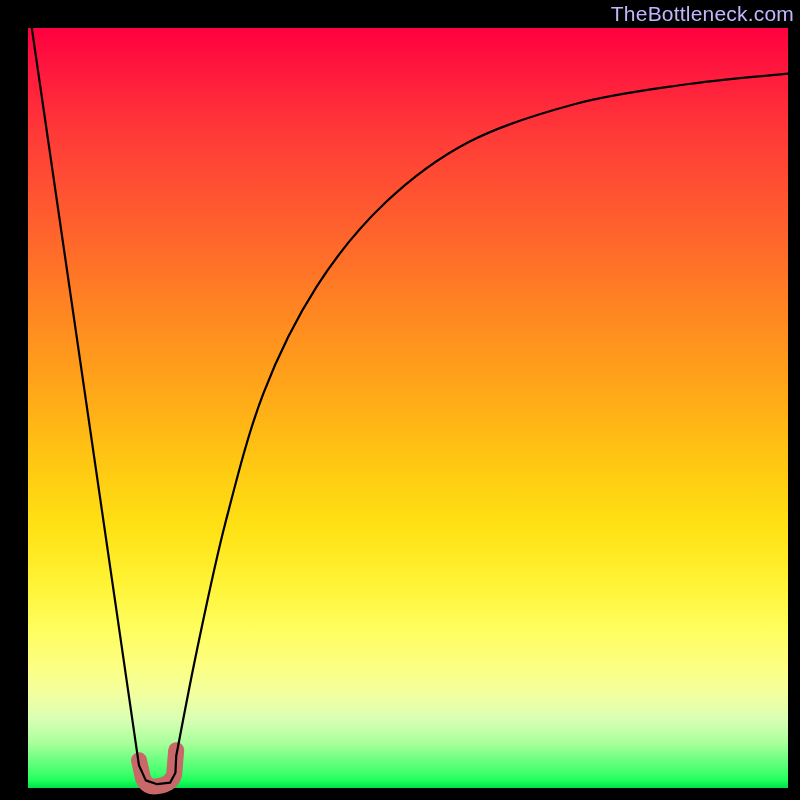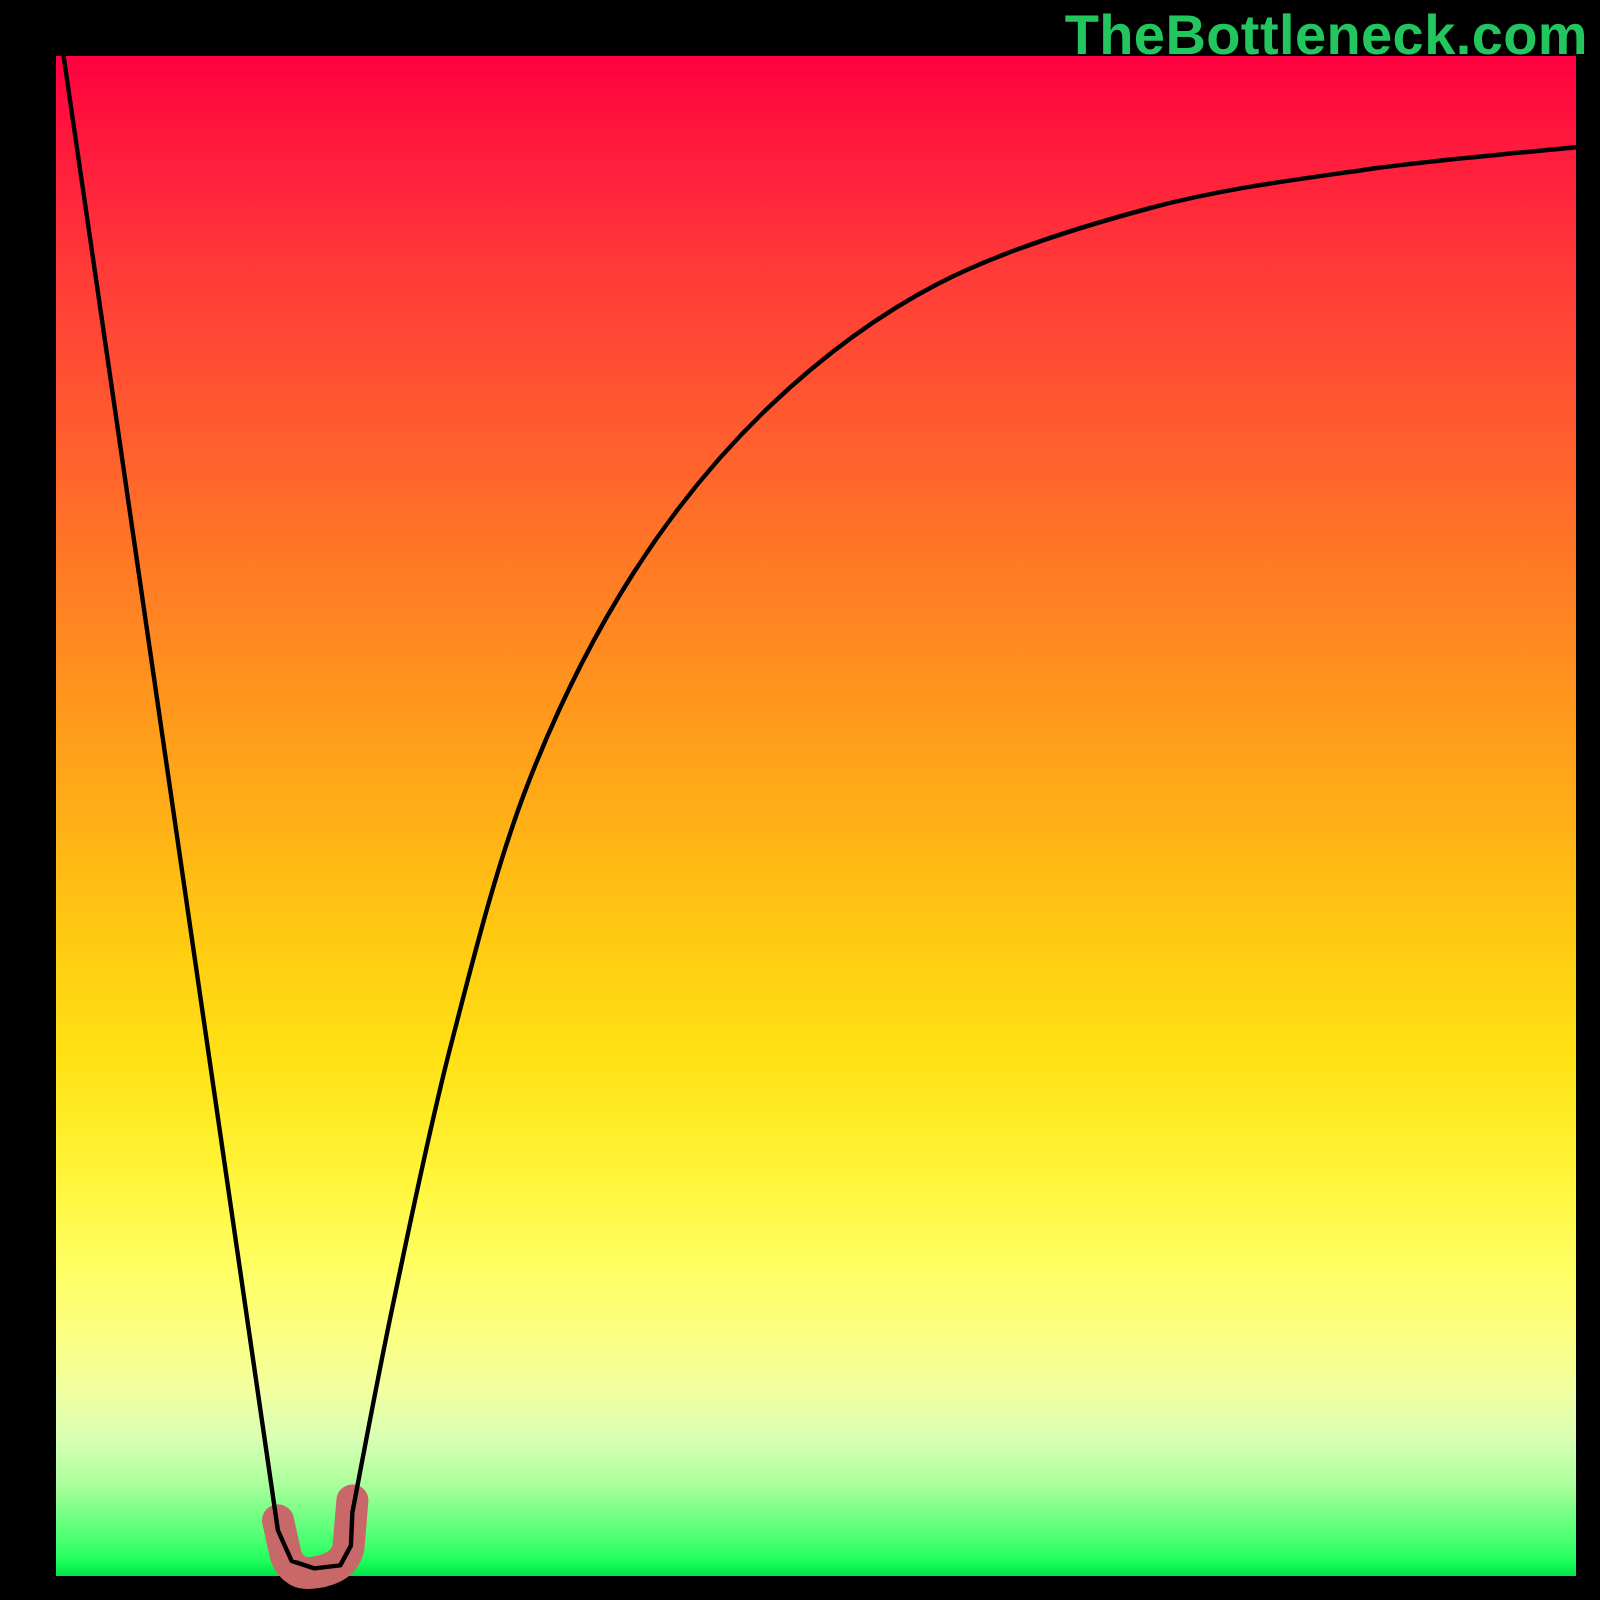--- a/index.html
+++ b/index.html
@@ -52,23 +52,23 @@
     inset: 0;
     width: 100%;
     height: 100%;
     overflow: visible;
   }
 
   .watermark {
     position: absolute;
     top: 2px;
     right: 6px;
-    color: #22c55e;
-    font-size: 28px;
-    font-weight: 700;
+    color: #c4b5fd;
+    font-size: 21px;
+    font-weight: 400;
     letter-spacing: 0.2px;
   }
 </style>
 </head>
 <body>
 
 <div class="frame">
 
   <div class="plot-area">
     <div class="gradient-bg"></div>

